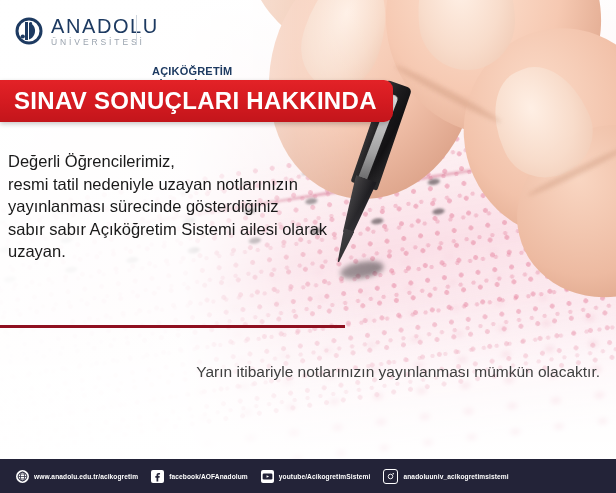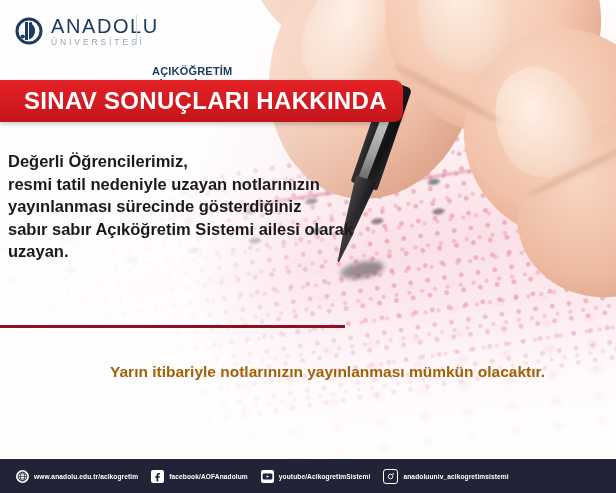--- a/index.html
+++ b/index.html
@@ -154,46 +154,46 @@
   }
   .hdr-div{position:absolute;left:136px;top:15px;width:1px;height:30px;background:#cfd6de;}
   .hdr-sub{
     position:absolute;left:152px;top:17px;
     font-size:11px;font-weight:bold;color:#1d3a61;line-height:1.25;letter-spacing:.2px;margin-top:48px;
   }
 
   
   .banner{
     position:absolute;left:0;top:80px;height:42px;
-    padding:0 16px 0 24px;display:flex;align-items:center;
+    padding:0 16px 0 14px;display:flex;align-items:center;
     background:linear-gradient(180deg,#e32227 0%,#d31a20 55%,#c3151b 100%);
     border-radius:0 9px 9px 0;
     box-shadow:0 2px 5px rgba(0,0,0,.22);
   }
   .banner-text{
     color:#ffffff;font-size:24px;font-weight:bold;letter-spacing:.3px;white-space:nowrap;
   }
 
   
   .body-text{
     position:absolute;left:8px;top:150px;width:360px;
-    font-size:16.5px;font-weight:bold;color:#1a1a1a;line-height:1.37;
+    font-size:16.5px;font-weight:normal;color:#1a1a1a;line-height:1.37;
   }
   .body-text .ln{display:block;white-space:nowrap;}
 
   
   .divider{
     position:absolute;left:0;top:325px;width:345px;height:3px;
     background:#8f1020;
   }
 
   
   .bottom-text{
-    position:absolute;left:110px;top:360px;width:490px;text-align:left;
-    font-size:15.5px;font-weight:bold;color:#a16207;line-height:1.55;
+    position:absolute;left:110px;top:360px;width:490px;text-align:right;
+    font-size:15.5px;font-weight:normal;color:#404040;line-height:1.55;
   }
   .bottom-text .ln{display:block;}
 
   
   .footer{
     position:absolute;left:0;bottom:0;width:616px;height:34px;
     background:#232338;display:flex;align-items:center;
   }
   .slogan{
     margin-left:22px;color:#ffffff;font-size:10px;font-style:italic;font-weight:bold;

